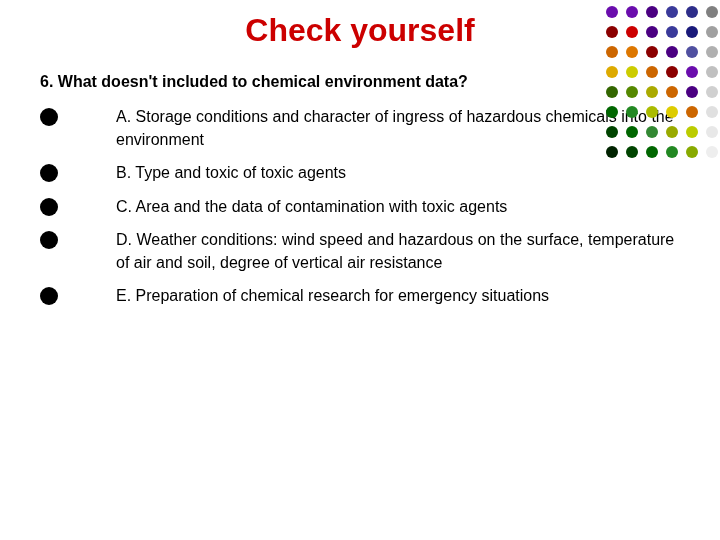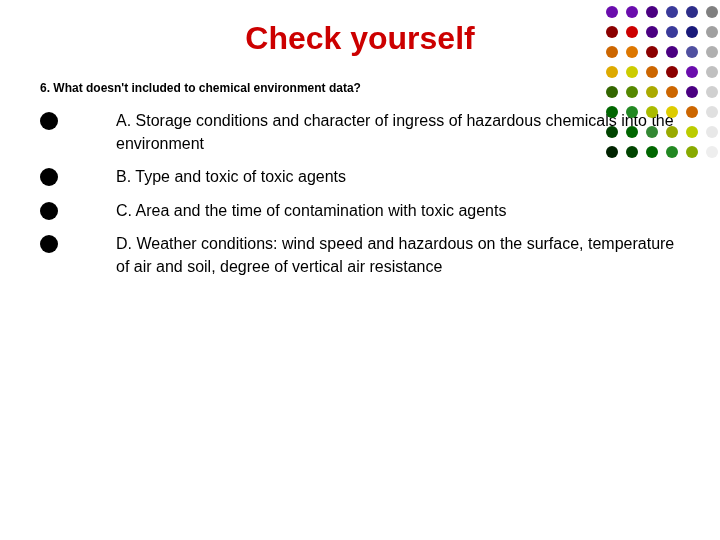--- a/index.html
+++ b/index.html
@@ -12,30 +12,30 @@
       color: #000000;
       overflow: hidden;
       position: relative;
     }
 
     .page-title {
       text-align: center;
       color: #cc0000;
       font-size: 32px;
       font-weight: bold;
-      padding: 20px 20px 14px 20px;
+      padding: 12px 20px 14px 20px;
     }
 
     .content-area {
       padding: 10px 40px 10px 40px;
     }
 
     .question {
       font-weight: bold;
-      font-size: 12px;
+      font-size: 16px;
       margin-bottom: 14px;
     }
 
     .answer-list {
       list-style: none;
       padding: 0;
     }
 
     .answer-list li {
       display: flex;
@@ -142,20 +142,24 @@
       <li>
         <span class="bullet"></span>
         <span class="answer-text">A. Storage conditions and character of ingress of hazardous chemicals into the environment</span>
       </li>
       <li>
         <span class="bullet"></span>
         <span class="answer-text">B. Type and toxic of toxic agents</span>
       </li>
       <li>
         <span class="bullet"></span>
-        <span class="answer-text">C. Area and the time of contamination with toxic agents</span>
+        <span class="answer-text">C. Area and the data of contamination with toxic agents</span>
       </li>
       <li>
         <span class="bullet"></span>
         <span class="answer-text">D. Weather conditions: wind speed and hazardous on the surface, temperature of air and soil, degree of vertical air resistance</span>
       </li>
+      <li>
+        <span class="bullet"></span>
+        <span class="answer-text">E. Preparation of chemical research for emergency situations</span>
+      </li>
     </ul>
 </div>
 
 </body></html>

